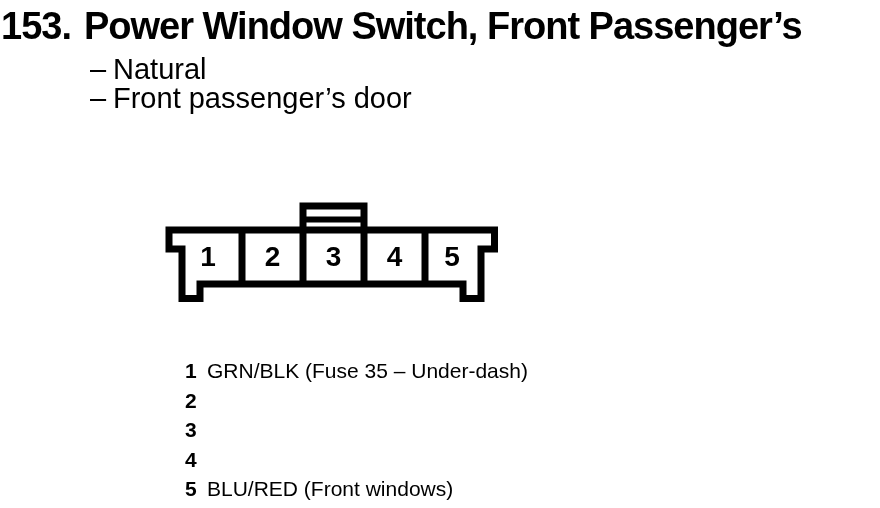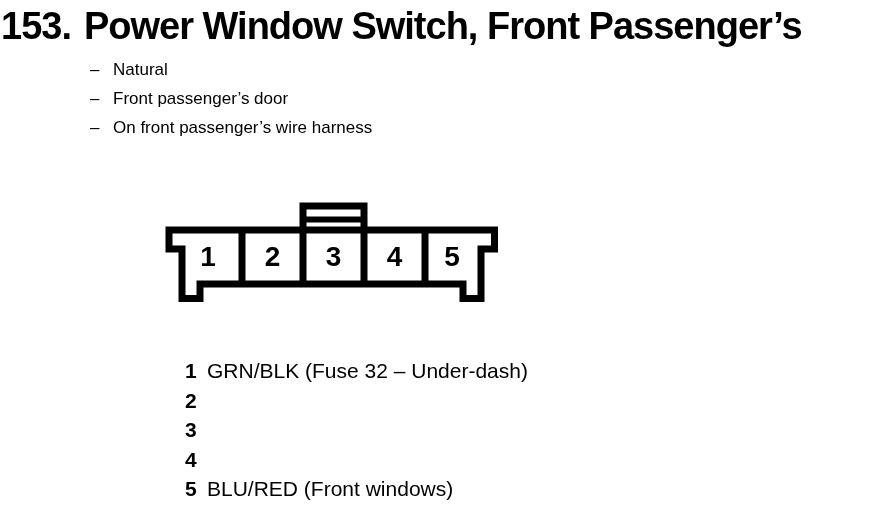--- a/index.html
+++ b/index.html
@@ -28,21 +28,21 @@
     white-space: nowrap;
   }
   .sec-num {
     display: inline-block;
     margin-right: 13px;
   }
   .notes {
     position: absolute;
     left: 90px;
     top: 55px;
-    font-size: 17px;
+    font-size: 29px;
     line-height: 29px;
   }
   .note {
     white-space: nowrap;
   }
   .dash {
     display: inline-block;
     width: 23px;
   }
   .connector {
@@ -77,21 +77,20 @@
 </head>
 <body>
 
 <div class="page">
 
   <h1 class="heading"><span class="sec-num">153.</span><span class="sec-title">Power Window Switch, Front Passenger’s</span></h1>
 
   <div class="notes">
     <div class="note"><span class="dash">–</span><span>Natural</span></div>
     <div class="note"><span class="dash">–</span><span>Front passenger’s door</span></div>
-    <div class="note"><span class="dash">–</span><span>On front passenger’s wire harness</span></div>
   </div>
 
   <svg class="connector" width="360" height="125" viewBox="150 190 360 125">
 
     <path d="M303 231 V206 H364 V231" fill="none" stroke="#000000" stroke-width="7"></path>
     <line x1="306" y1="219.5" x2="361" y2="219.5" stroke="#000000" stroke-width="6"></line>
 
     <path d="M169 230 H494.5 V249 H481 V298.5 H463 V284 H200 V298.5 H182 V249 H169 Z" fill="#ffffff" stroke="#000000" stroke-width="7" stroke-linejoin="miter"></path>
 
     <line x1="242" y1="230" x2="242" y2="284" stroke="#000000" stroke-width="7"></line>
@@ -102,21 +101,21 @@
     <text x="208" y="266">1</text>
     <text x="272.5" y="266">2</text>
     <text x="333.5" y="266">3</text>
     <text x="394.5" y="266">4</text>
     <text x="452" y="266">5</text>
   </svg>
 
   <div class="pinlist">
     <div class="pin-row">
         <span class="pin-num">1</span>
-        <span class="pin-desc">GRN/BLK (Fuse 32 – Under-dash)</span>
+        <span class="pin-desc">GRN/BLK (Fuse 35 – Under-dash)</span>
       </div>
     <div class="pin-row">
         <span class="pin-num">2</span>
       </div>
     <div class="pin-row">
         <span class="pin-num">3</span>
       </div>
     <div class="pin-row">
         <span class="pin-num">4</span>
       </div>

